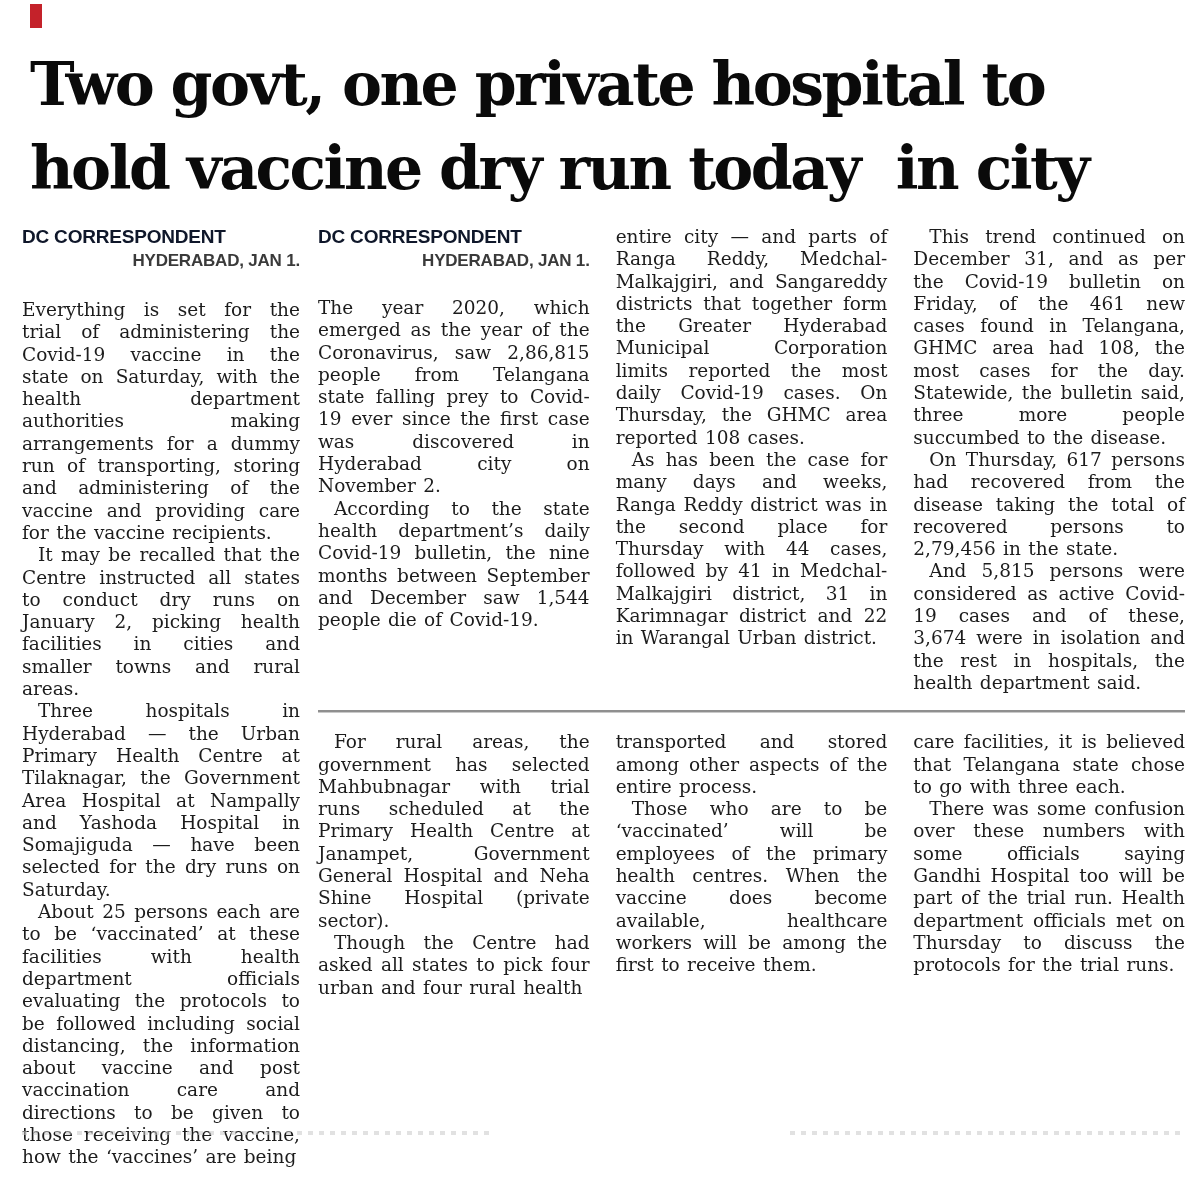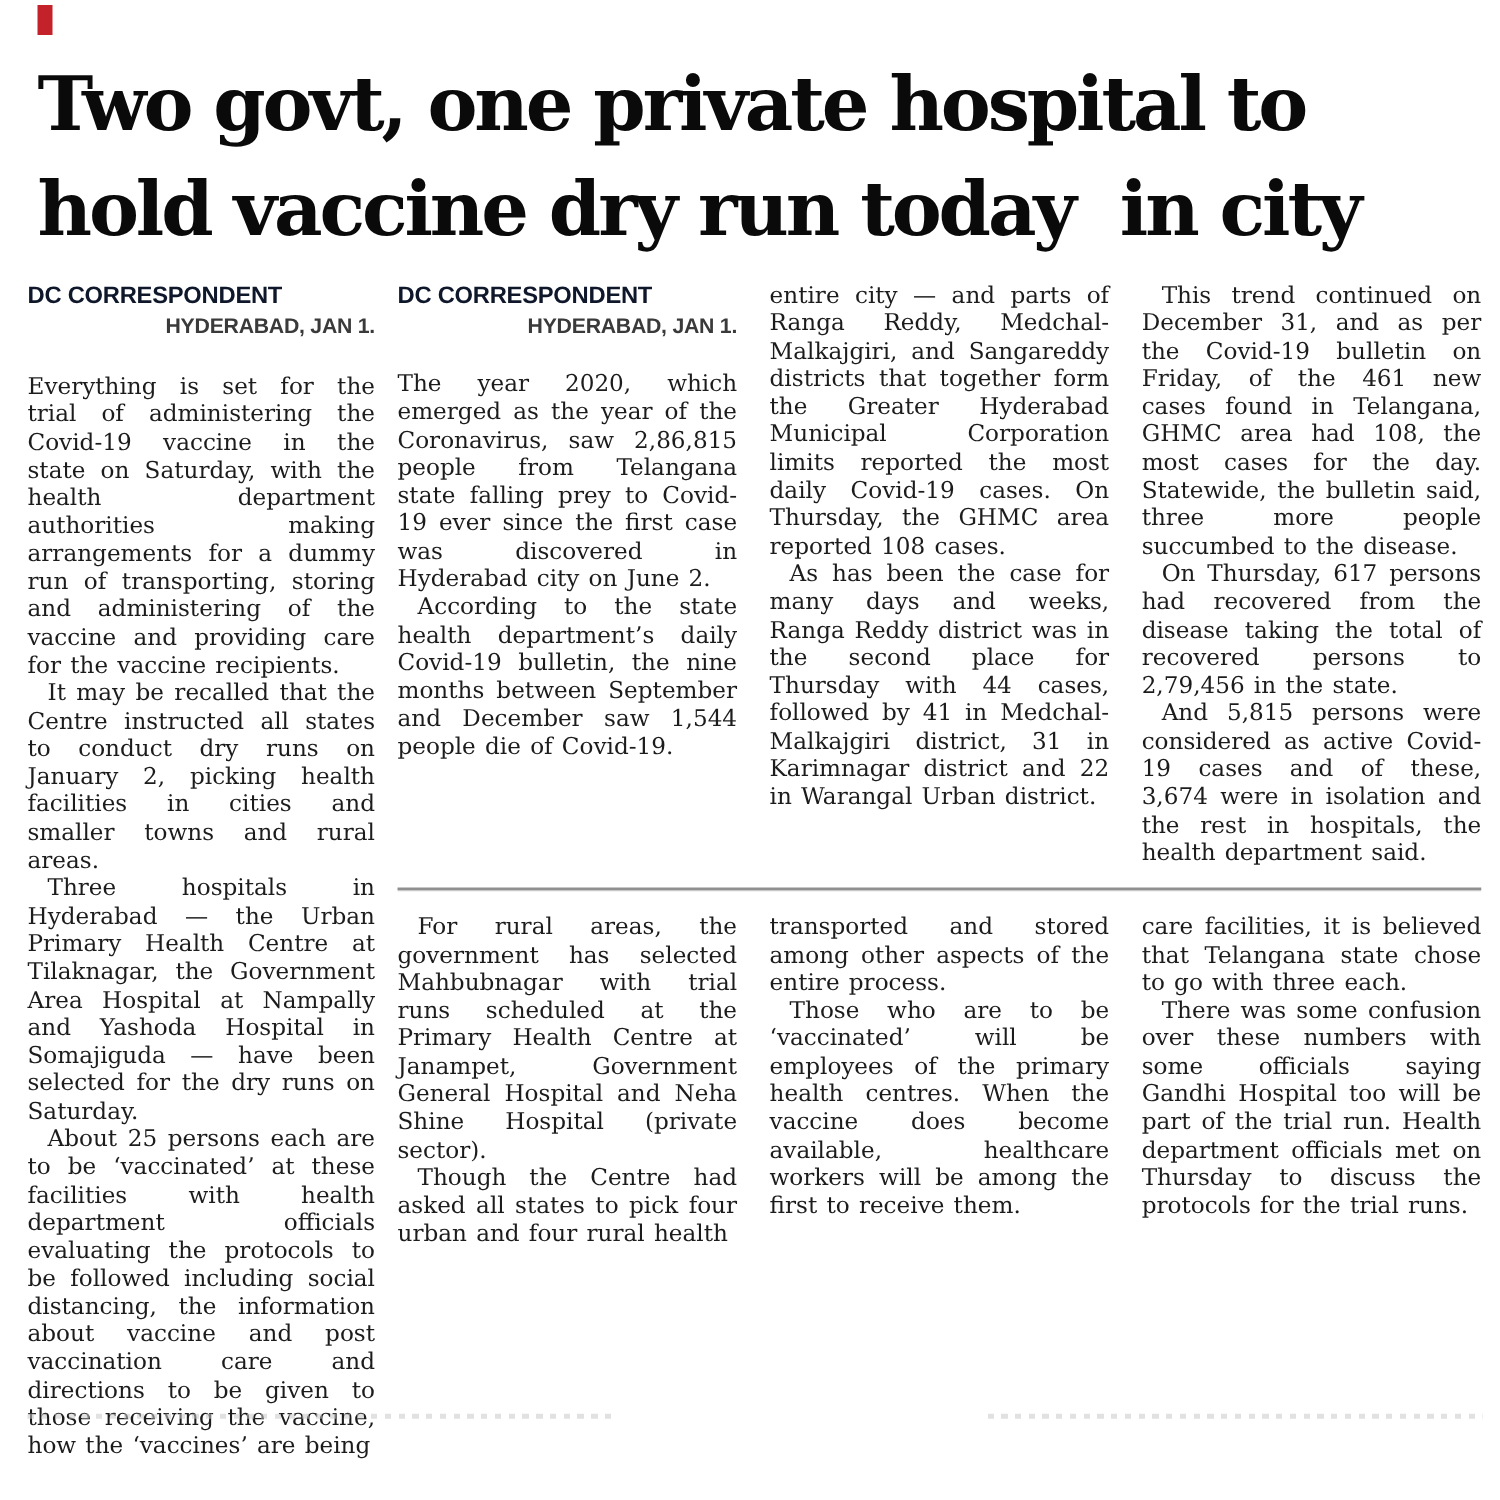--- a/index.html
+++ b/index.html
@@ -119,21 +119,21 @@
 
     <div class="right-section">
 
 
       <div class="cols3 upper">
         <div class="gcol">
           <div class="byline-block">
             <div class="byline">DC CORRESPONDENT</div>
             <div class="dateline">HYDERABAD, JAN 1.</div>
           </div>
-          <p class="body-p">The year 2020, which emerged as the year of the Coronavirus, saw 2,86,815 people from Telangana state falling prey to Covid-19 ever since the first case was discovered in Hyderabad city on June 2.</p>
+          <p class="body-p">The year 2020, which emerged as the year of the Coronavirus, saw 2,86,815 people from Telangana state falling prey to Covid-19 ever since the first case was discovered in Hyderabad city on November 2.</p>
           <p class="body-p indent">According to the state health department’s daily Covid-19 bulletin, the nine months between September and December saw 1,544 people die of Covid-19.</p>
         </div>
         <div class="gcol">
           <p class="body-p">entire city — and parts of Ranga Reddy, Medchal-Malkajgiri, and Sangareddy districts that together form the Greater Hyderabad Municipal Corporation limits reported the most daily Covid-19 cases. On Thursday, the GHMC area reported 108 cases.</p>
           <p class="body-p indent">As has been the case for many days and weeks, Ranga Reddy district was in the second place for Thursday with 44 cases, followed by 41 in Medchal-Malkajgiri district, 31 in Karimnagar district and 22 in Warangal Urban district.</p>
         </div>
         <div class="gcol">
           <p class="body-p indent">This trend continued on December 31, and as per the Covid-19 bulletin on Friday, of the 461 new cases found in Telangana, GHMC area had 108, the most cases for the day. Statewide, the bulletin said, three more people succumbed to the disease.</p>
           <p class="body-p indent">On Thursday, 617 persons had recovered from the disease taking the total of recovered persons to 2,79,456 in the state.</p>
           <p class="body-p indent">And 5,815 persons were considered as active Covid-19 cases and of these, 3,674 were in isolation and the rest in hospitals, the health department said.</p>

